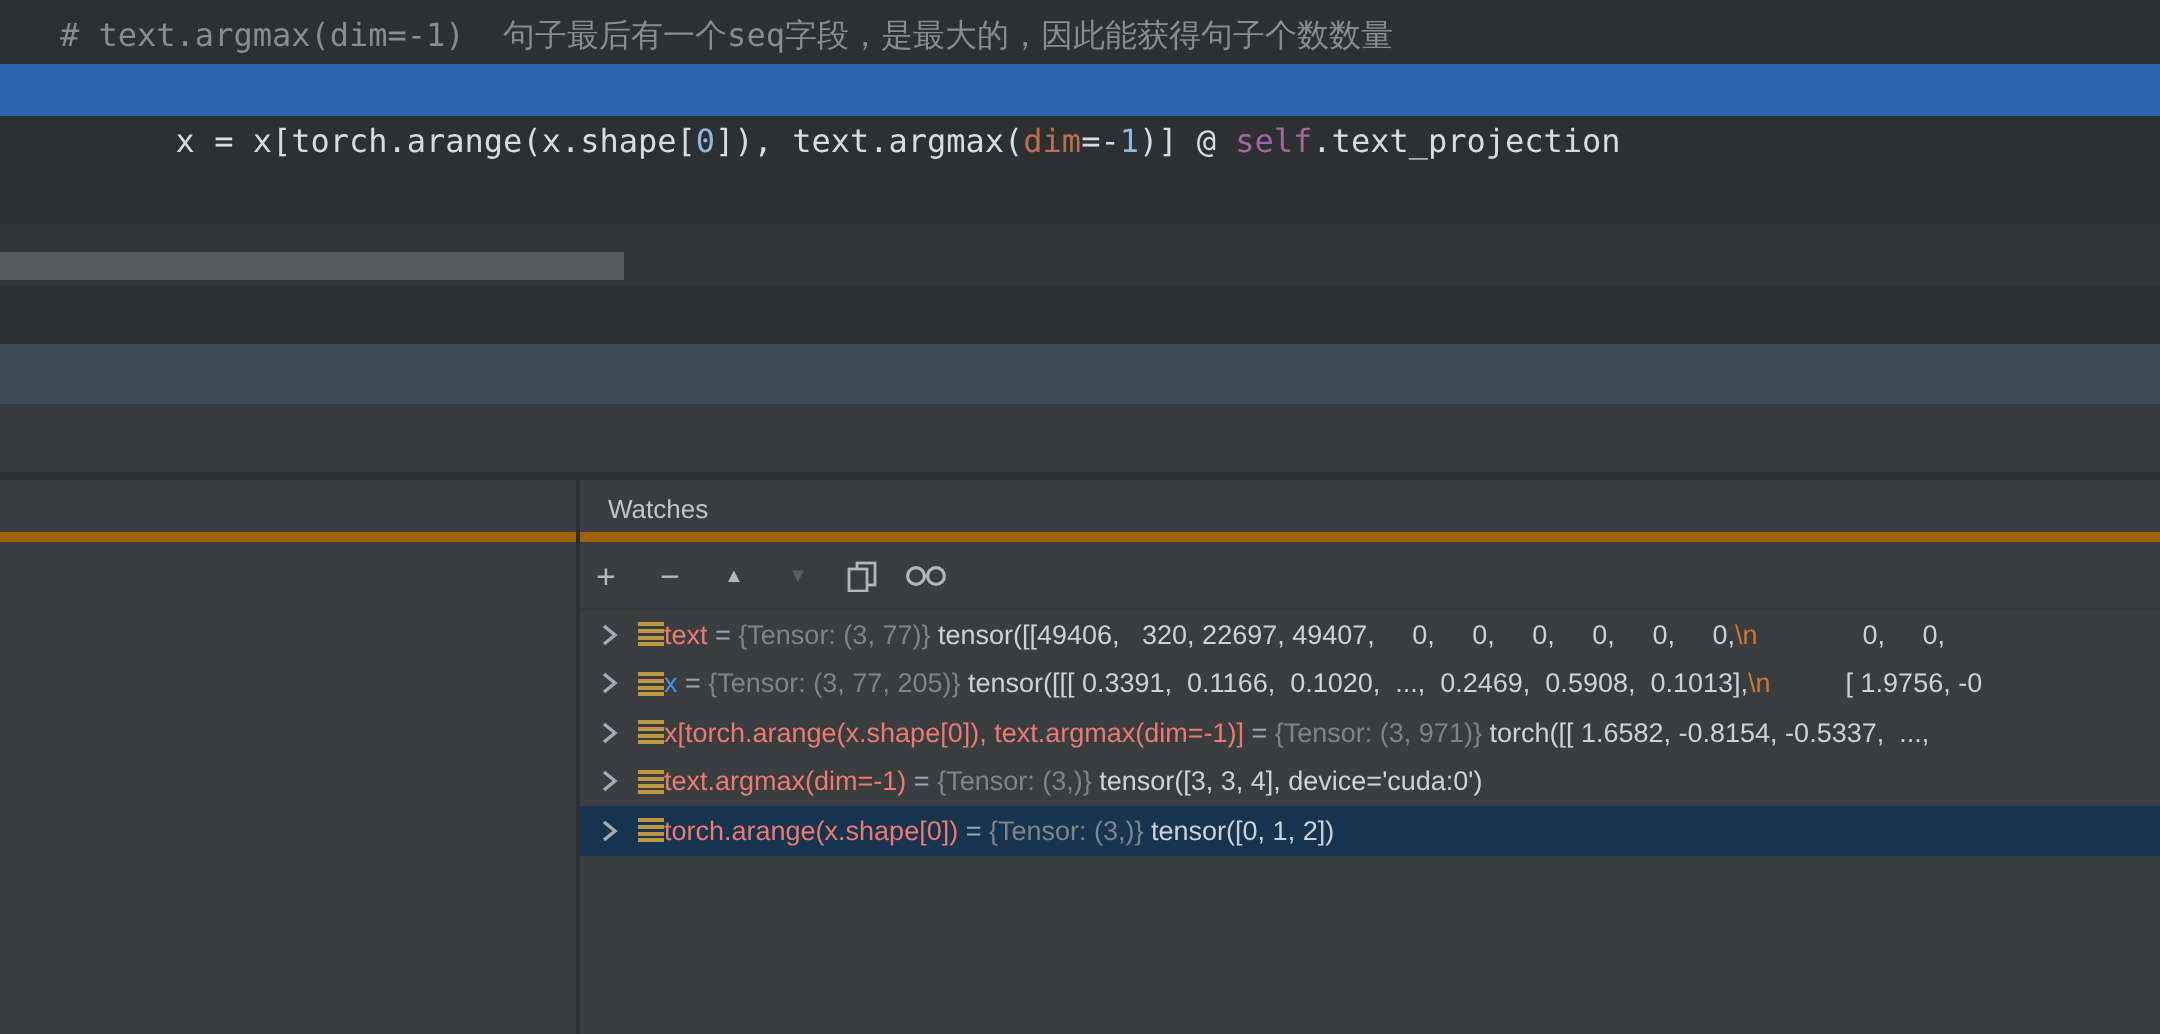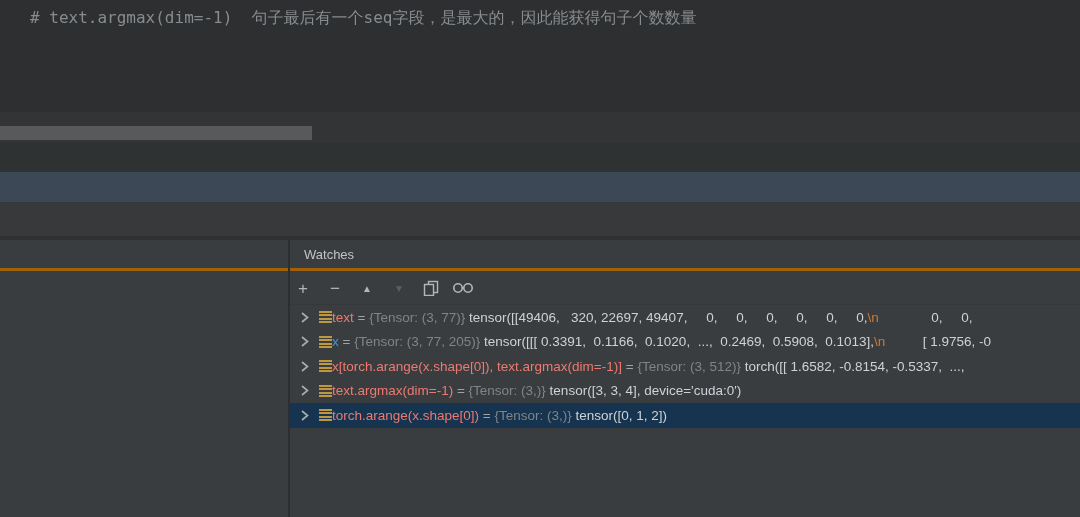--- a/index.html
+++ b/index.html
@@ -44,21 +44,21 @@
   .band-line   { top:202px; height:2px;  background:#313941; }
   .band-gray   { top:204px; height:32px; background:#37393b; }
   .band-line2  { top:236px; height:4px;  background:#2f3132; }
   
   .bottom-panel {
     position:absolute; left:0; top:240px; width:1080px; height:277px;
     background:#3a3d3f;
   }
   .pane-header {
     position:absolute; left:0; top:0; width:100%; height:31px;
-    border-bottom:3px solid #a16207;
+    border-bottom:5px solid #a16207;
     text-decoration:underline;
   }
   .pane-title {
     position:absolute; left:304px; top:7px;
     font-size:13px; color:#c2c4c6;
   }
   .splitter {
     position:absolute; left:288px; top:0; width:2px; height:277px;
     background:#2c2e2f;
   }
@@ -99,20 +99,23 @@
   }
 </style>
 </head>
 <body>
 
 <div class="screen">
 
   <div class="editor">
     <div class="code-line comment-line"># text.argmax(dim=-1)  句子最后有一个seq字段，是最大的，因此能获得句子个数数量</div>
 
+    <div class="exec-line">
+      <span>x = x[torch.arange(x.shape[</span><span class="num-hl">0</span><span>]), text.argmax(</span><span class="named-arg">dim</span><span>=-</span><span class="num-hl">1</span><span>)] @ </span><span class="self-kw">self</span><span>.text_projection</span>
+    </div>
 
     <div class="code-line return-line">
       <span class="kw">return</span><span> x</span>
     </div>
 
     <div class="hscroll-track">
       <div class="hscroll-thumb"></div>
     </div>
   </div>
 
@@ -166,21 +169,21 @@
           </svg>
           <span class="wicon"></span>
           <span class="wtext"><span class="wname blue">x</span><span class="weq"> = </span><span class="wtype">{Tensor: (3, 77, 205)} </span><span class="wval">tensor([[[ 0.3391,  0.1166,  0.1020,  ...,  0.2469,  0.5908,  0.1013],</span><span class="wesc">\n</span><span class="wval">          [ 1.9756, -0</span></span>
         </div>
 
         <div class="wrow">
           <svg class="chev" width="11" height="13" viewBox="0 0 11 13">
             <polyline points="3,2 8.5,6.5 3,11" fill="none" stroke="#a8abad" stroke-width="1.7"></polyline>
           </svg>
           <span class="wicon"></span>
-          <span class="wtext"><span class="wname">x[torch.arange(x.shape[0]), text.argmax(dim=-1)]</span><span class="weq"> = </span><span class="wtype">{Tensor: (3, 512)} </span><span class="wval">torch([[ 1.6582, -0.8154, -0.5337,  ...,</span></span>
+          <span class="wtext"><span class="wname">x[torch.arange(x.shape[0]), text.argmax(dim=-1)]</span><span class="weq"> = </span><span class="wtype">{Tensor: (3, 971)} </span><span class="wval">torch([[ 1.6582, -0.8154, -0.5337,  ...,</span></span>
         </div>
 
         <div class="wrow">
           <svg class="chev" width="11" height="13" viewBox="0 0 11 13">
             <polyline points="3,2 8.5,6.5 3,11" fill="none" stroke="#a8abad" stroke-width="1.7"></polyline>
           </svg>
           <span class="wicon"></span>
           <span class="wtext"><span class="wname">text.argmax(dim=-1)</span><span class="weq"> = </span><span class="wtype">{Tensor: (3,)} </span><span class="wval">tensor([3, 3, 4], device='cuda:0')</span></span>
         </div>
 

